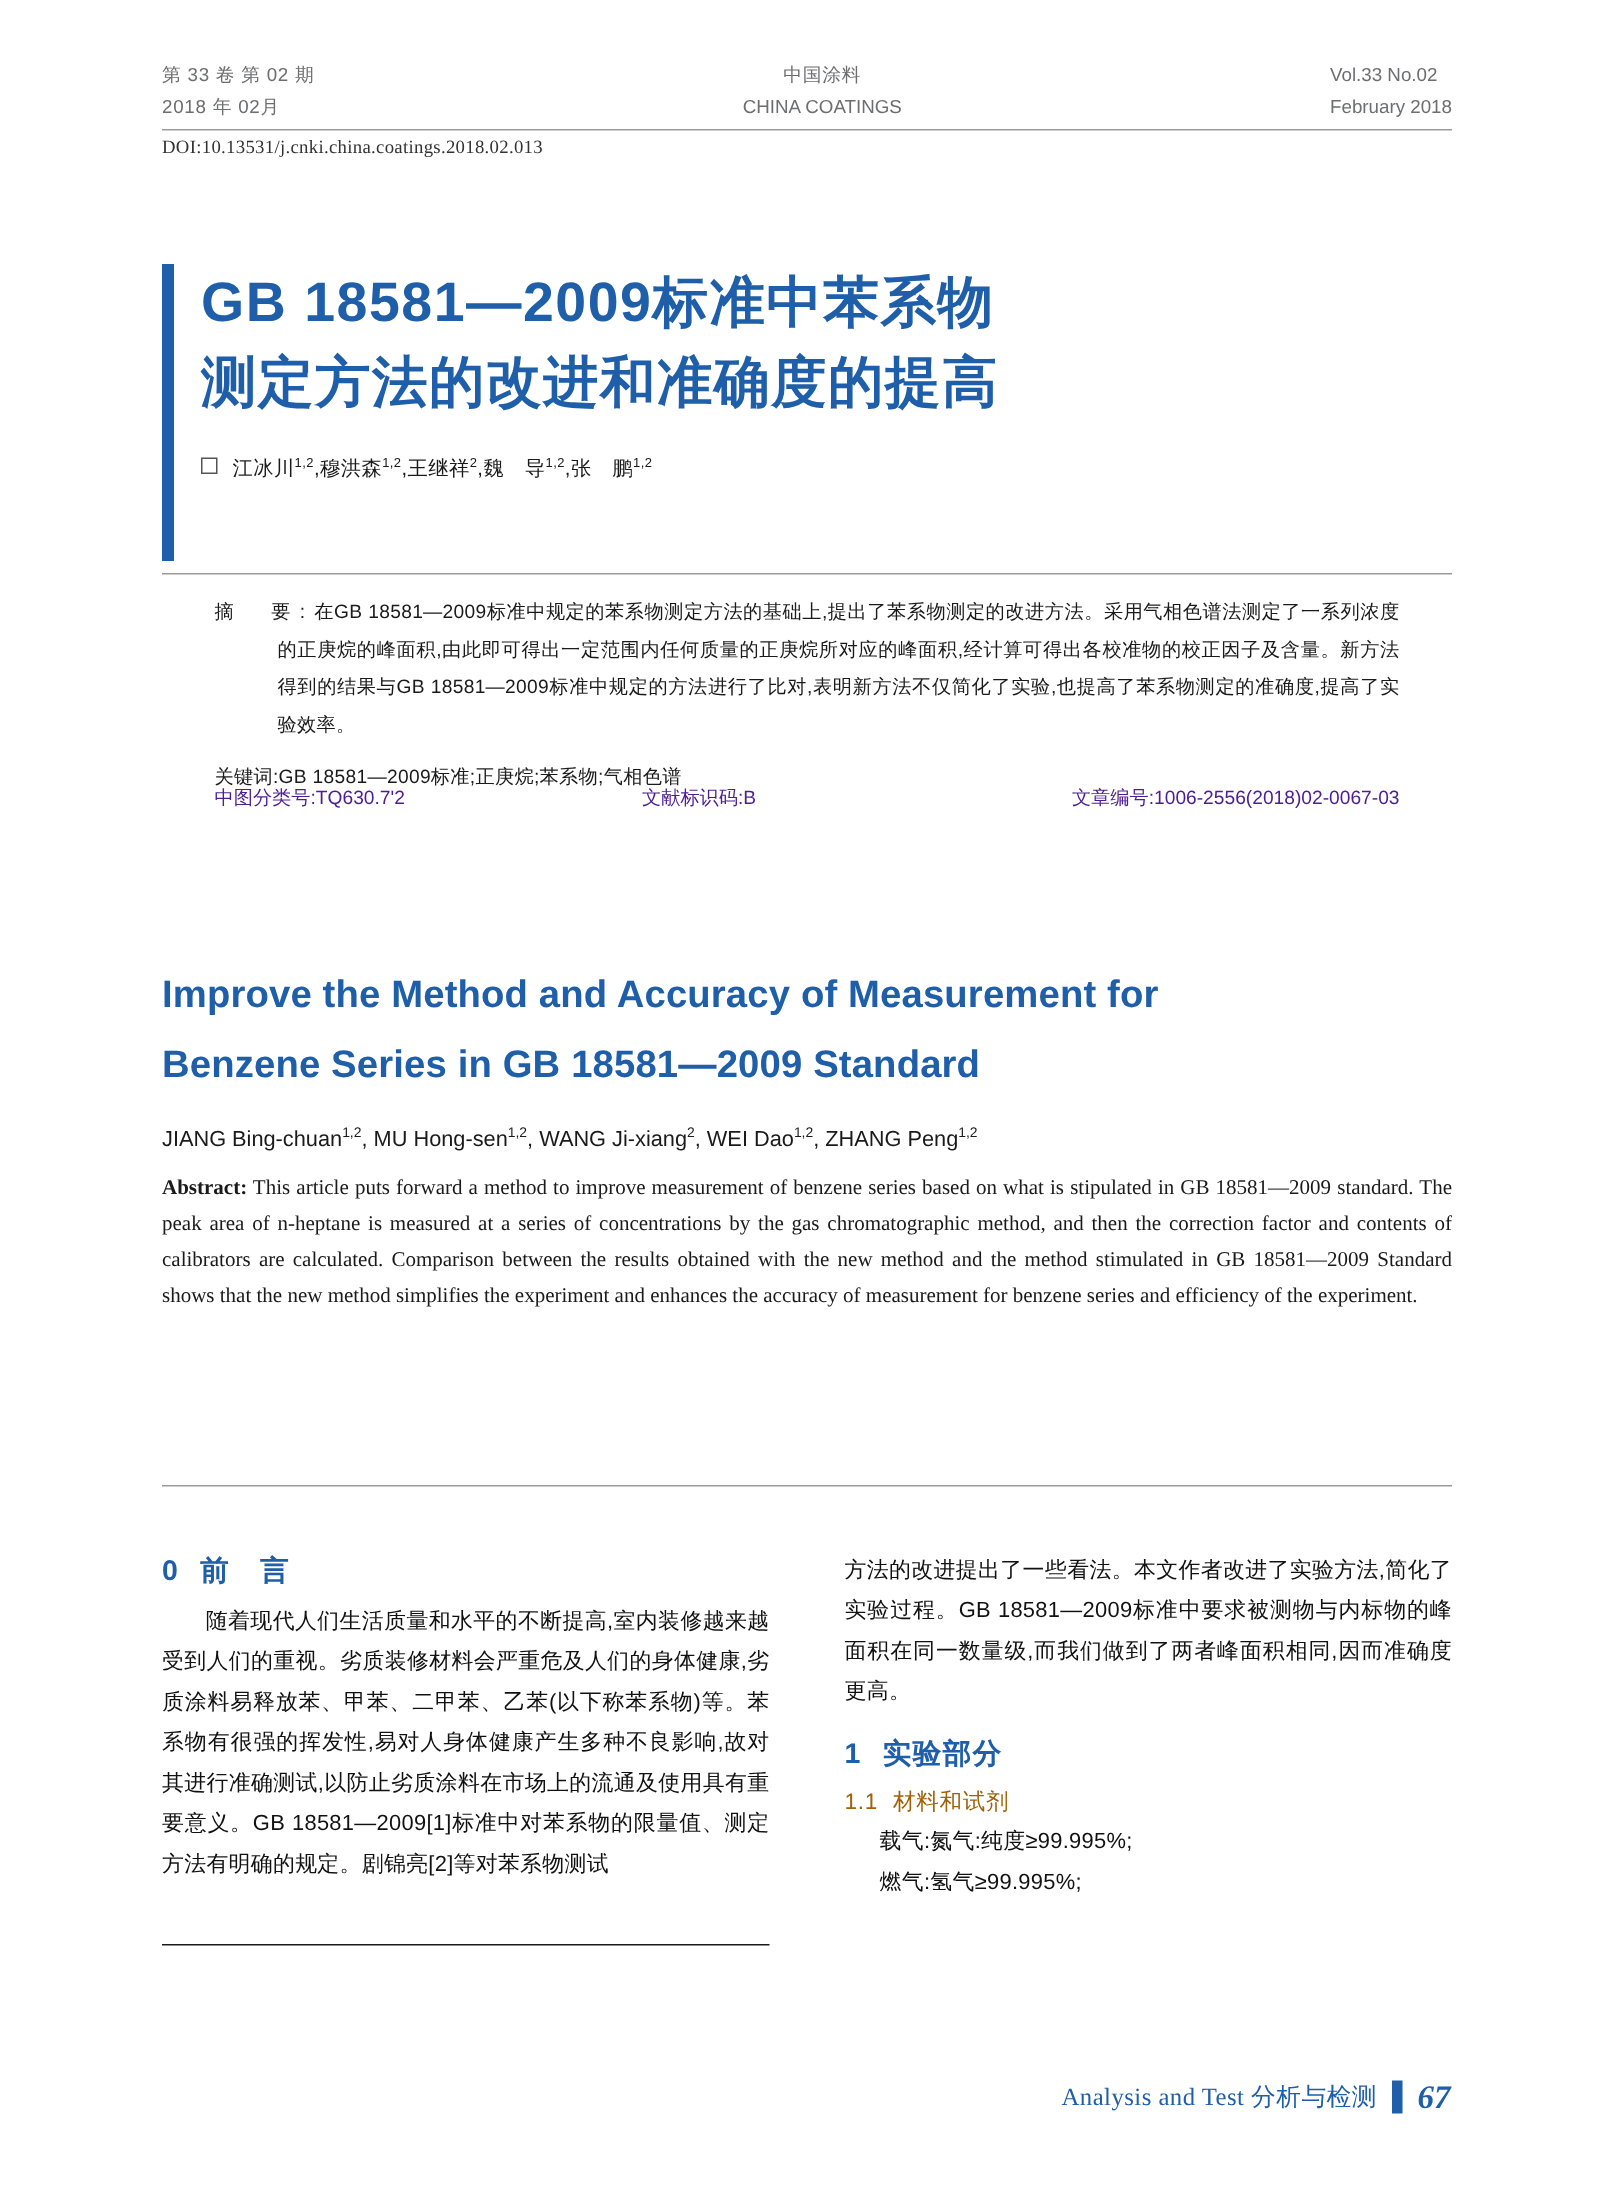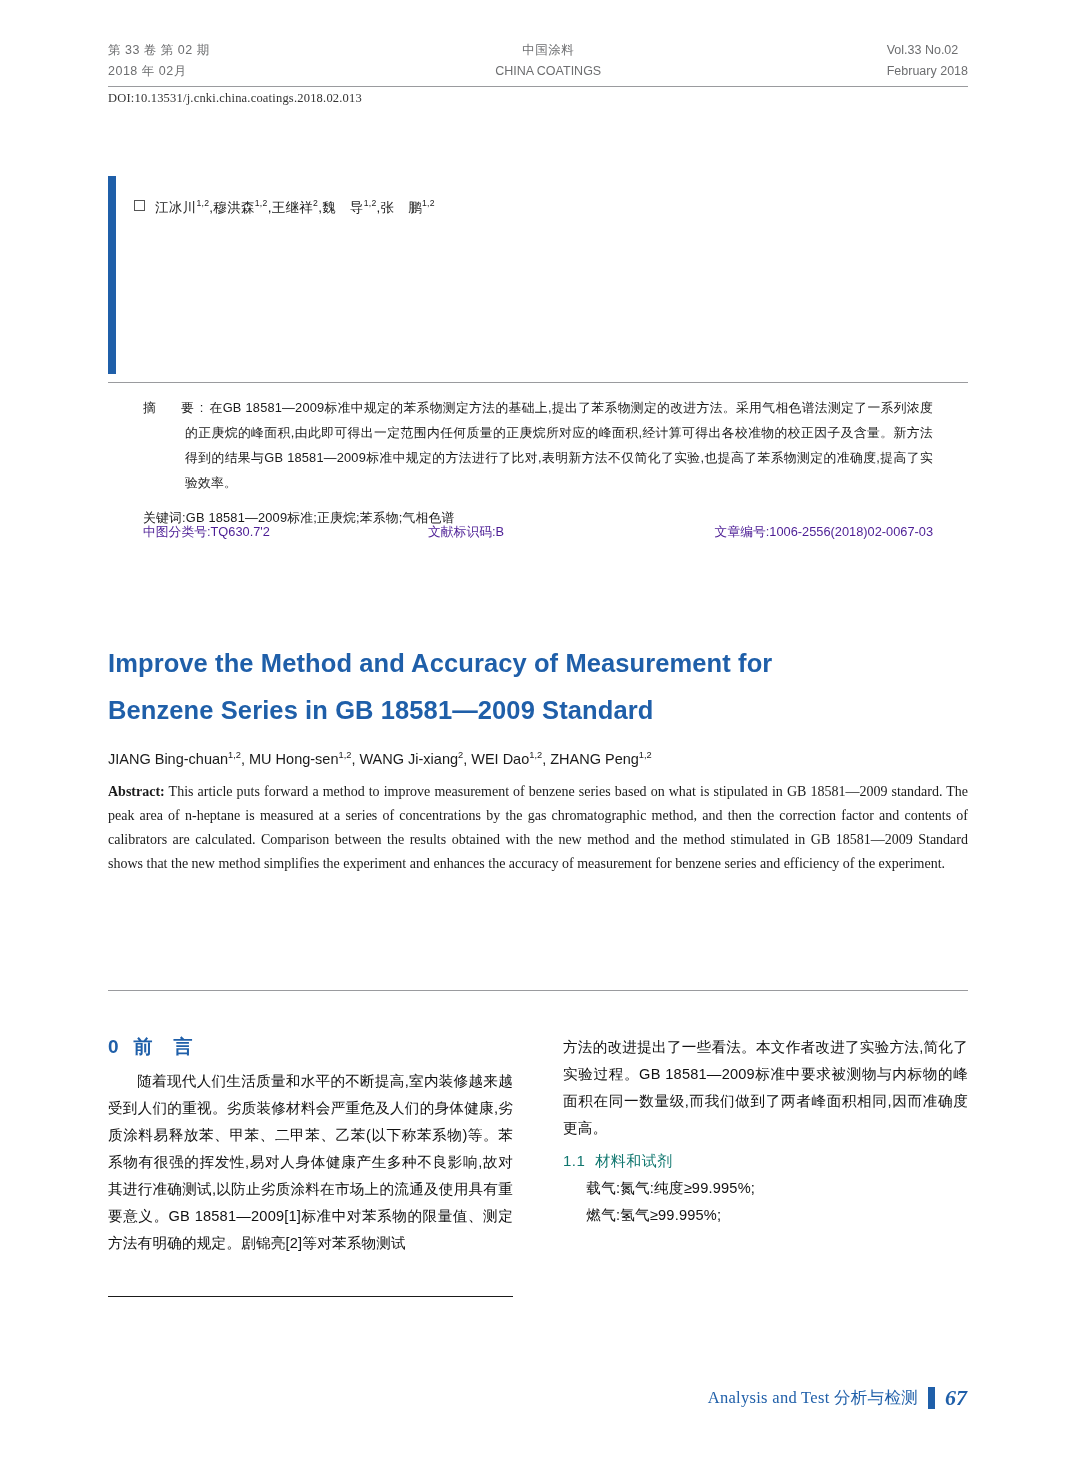--- a/index.html
+++ b/index.html
@@ -219,21 +219,21 @@
     font-family: "Liberation Sans", sans-serif;
     color: #1f5fa9;
     font-weight: bold;
     font-size: 19px;
     letter-spacing: 1px;
     margin: 0 0 8px 0;
   }
   .h-sec .num { margin-right: 14px; }
   .h-sub {
     font-family: "Liberation Sans", sans-serif;
-    color: #0f766e;
+    color: #a16207;
     font-size: 15px;
     margin: 10px 0 4px 0;
     letter-spacing: .5px;
   }
   .h-sub .num { margin-right: 10px; }
   .ptext {
     font-family: "Liberation Sans", sans-serif;
     font-size: 14.6px;
     line-height: 1.85;
     text-align: justify;
@@ -311,20 +311,22 @@
       <div>Vol.33  No.02</div>
       <div>February 2018</div>
     </div>
   </div>
   <div class="rule-top"></div>
   <div class="doi">DOI:10.13531/j.cnki.china.coatings.2018.02.013</div>
 
   <div class="title-block">
     <div class="title-bar"></div>
     <div class="title-zh">
+      <div>GB 18581—2009标准中苯系物</div>
+      <div>测定方法的改进和准确度的提高</div>
     </div>
     <div class="authors-zh">
       <span class="box"></span><span>江冰川</span><sup>1,2</sup>,穆洪森<sup>1,2</sup>,王继祥<sup>2</sup>,魏　导<sup>1,2</sup>,张　鹏<sup>1,2</sup>
     </div>
   </div>
   <div class="rule-title-bottom"></div>
 
   <div class="abs-zh">
     <p class="body hang"><span class="lbl">摘　要:</span><span>在GB 18581—2009标准中规定的苯系物测定方法的基础上,提出了苯系物测定的改进方法。采用气相色谱法测定了一系列浓度的正庚烷的峰面积,由此即可得出一定范围内任何质量的正庚烷所对应的峰面积,经计算可得出各校准物的校正因子及含量。新方法得到的结果与GB 18581—2009标准中规定的方法进行了比对,表明新方法不仅简化了实验,也提高了苯系物测定的准确度,提高了实验效率。</span></p>
     <p class="kw">关键词:GB 18581—2009标准;正庚烷;苯系物;气相色谱</p>
@@ -347,20 +349,21 @@
   </div>
   <div class="rule-en-bottom"></div>
 
   <div class="body-cols">
     <div class="col">
       <div class="h-sec"><span class="num">0</span><span>前　言</span></div>
       <p class="ptext indent">随着现代人们生活质量和水平的不断提高,室内装修越来越受到人们的重视。劣质装修材料会严重危及人们的身体健康,劣质涂料易释放苯、甲苯、二甲苯、乙苯(以下称苯系物)等。苯系物有很强的挥发性,易对人身体健康产生多种不良影响,故对其进行准确测试,以防止劣质涂料在市场上的流通及使用具有重要意义。GB 18581—2009[1]标准中对苯系物的限量值、测定方法有明确的规定。剧锦亮[2]等对苯系物测试</p>
     </div>
     <div class="col">
       <p class="ptext">方法的改进提出了一些看法。本文作者改进了实验方法,简化了实验过程。GB 18581—2009标准中要求被测物与内标物的峰面积在同一数量级,而我们做到了两者峰面积相同,因而准确度更高。</p>
+      <div class="h-sec" style="margin-top:14px"><span class="num">1</span><span>实验部分</span></div>
       <div class="h-sub"><span class="num">1.1</span><span>材料和试剂</span></div>
       <p class="ptext ind1">载气:氮气:纯度≥99.995%;</p>
       <p class="ptext ind1">燃气:氢气≥99.995%;</p>
     </div>
   </div>
 
   <div class="rule-foot"></div>
 
   <div class="footer">
     <span class="ftext">Analysis and Test 分析与检测</span>

